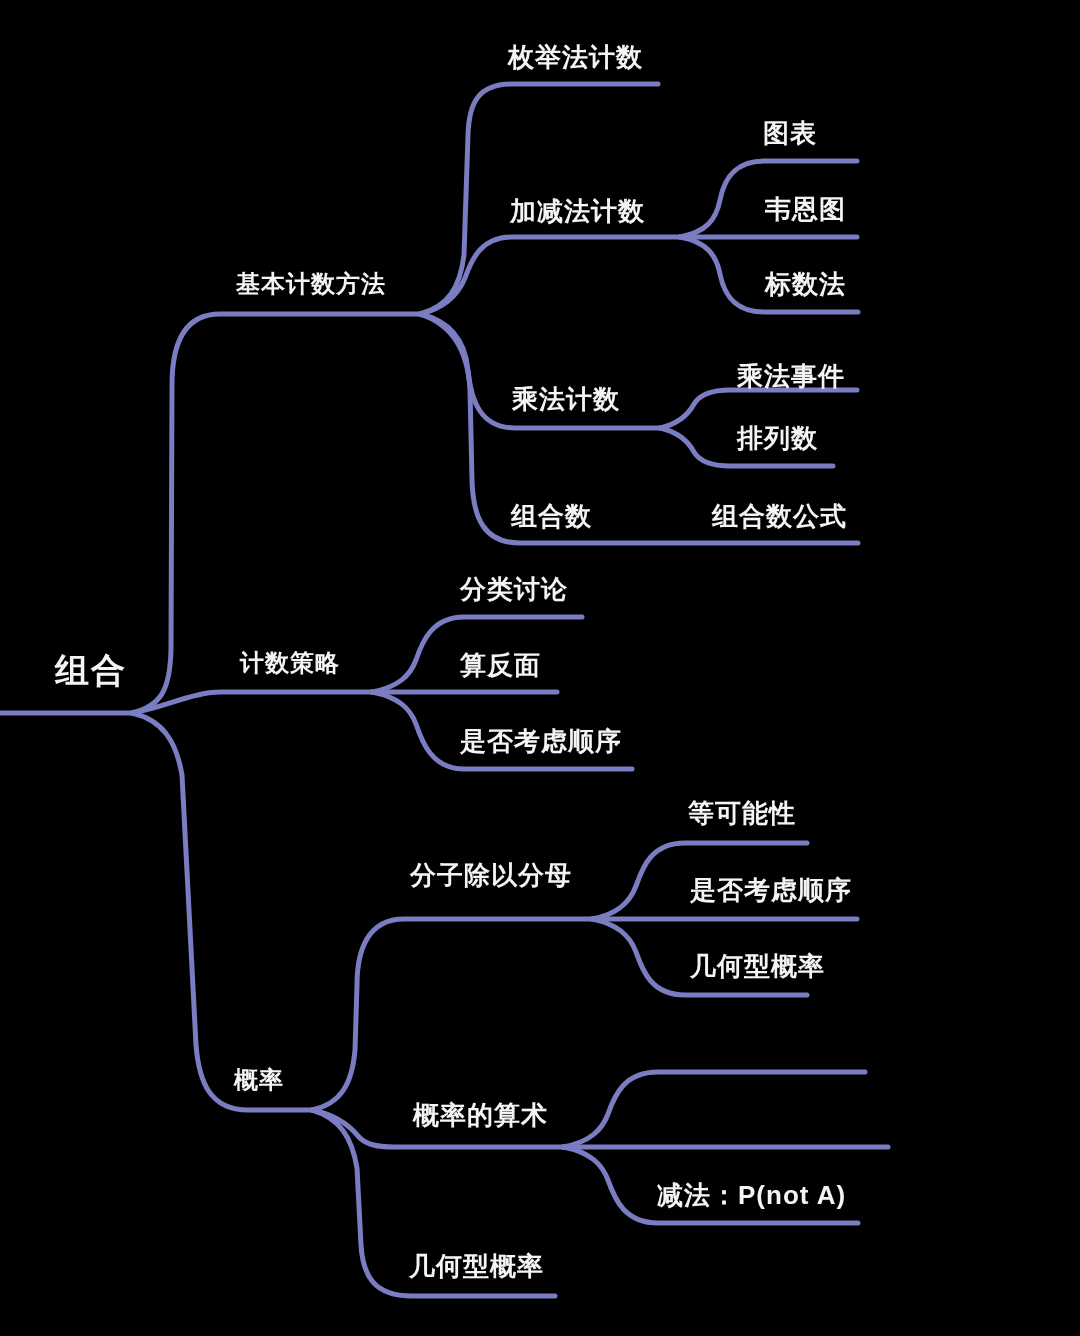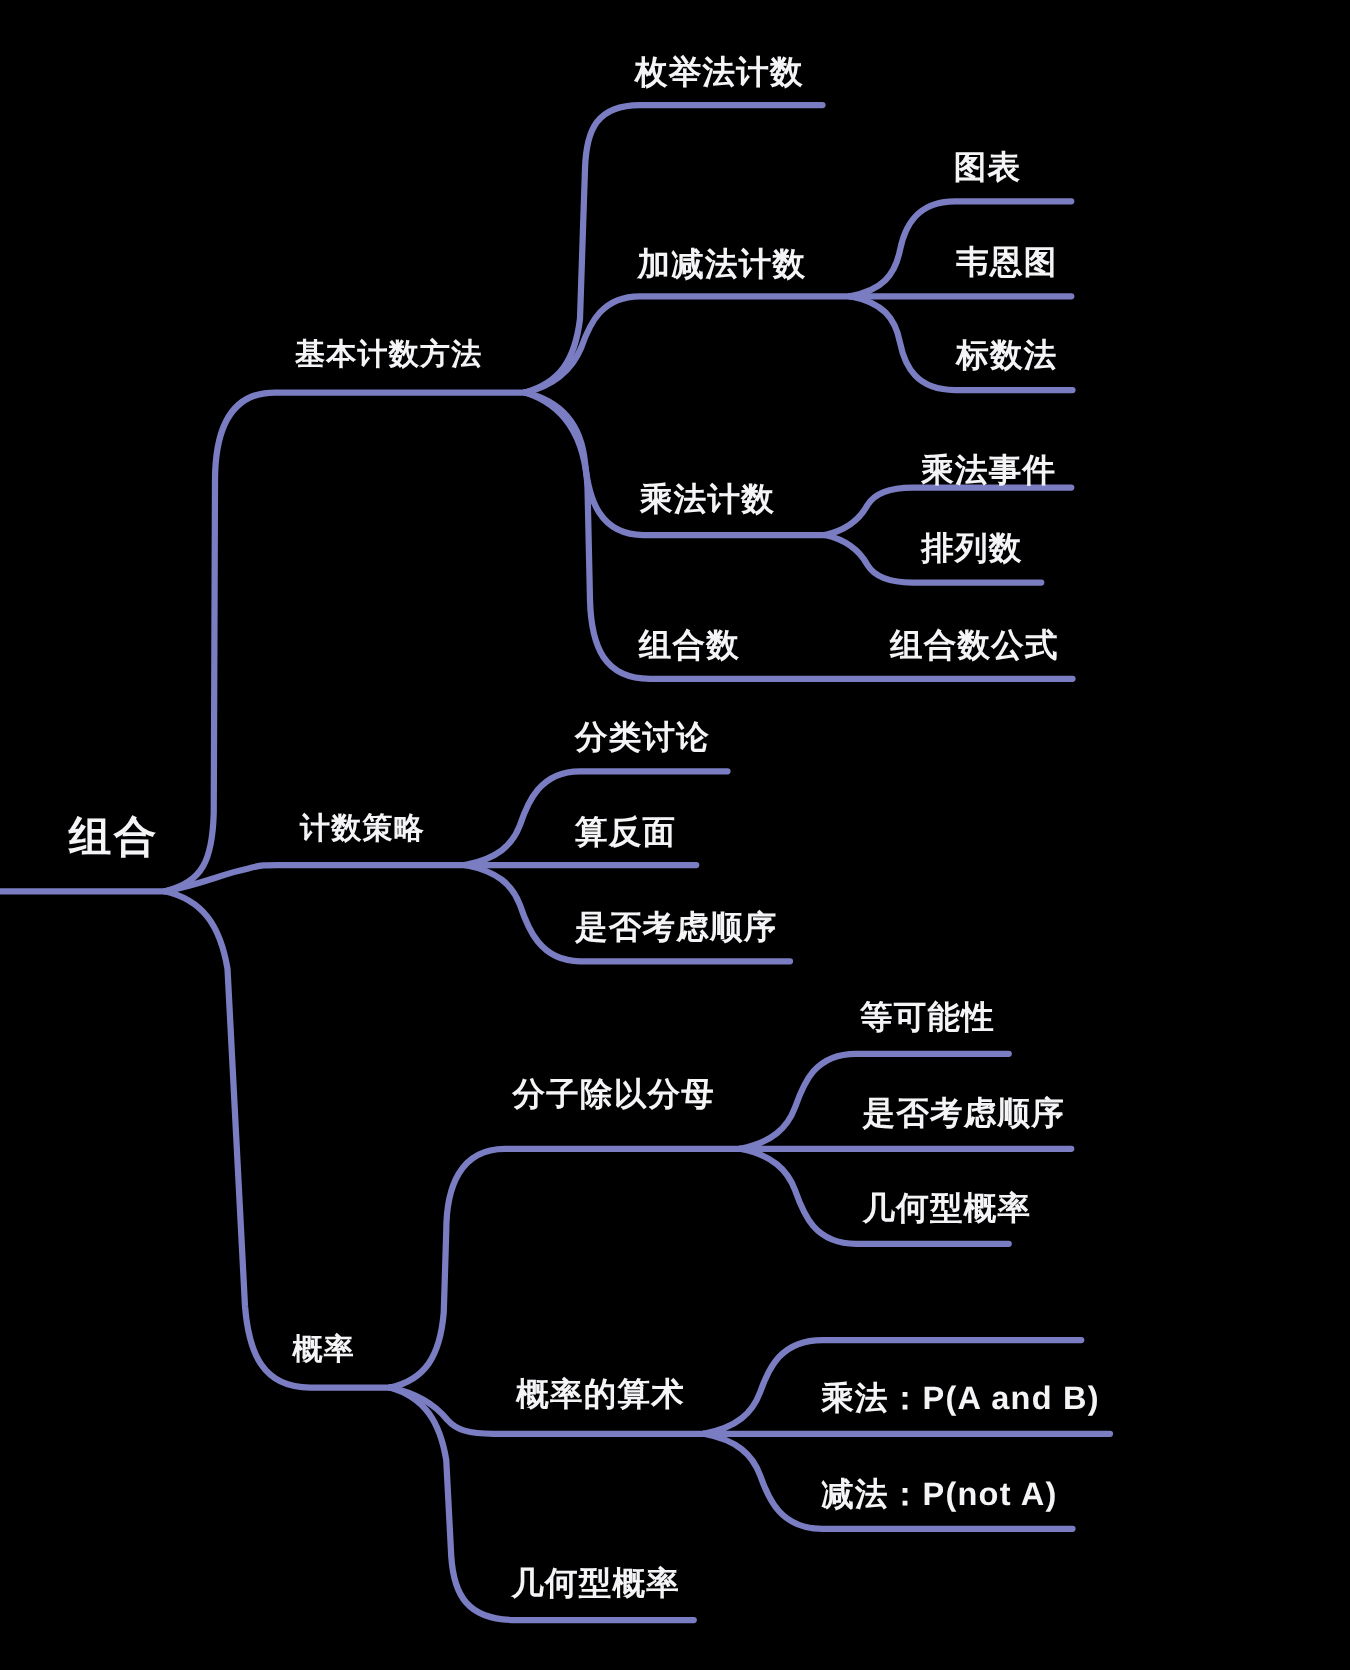--- a/index.html
+++ b/index.html
@@ -91,17 +91,16 @@
 
   <div class="node" style="left:460px;top:575px">分类讨论</div>
   <div class="node" style="left:460px;top:651px">算反面</div>
   <div class="node" style="left:460px;top:727px">是否考虑顺序</div>
 
   <div class="node" style="left:410px;top:861px">分子除以分母</div>
   <div class="node" style="left:688px;top:799px">等可能性</div>
   <div class="node" style="left:690px;top:876px">是否考虑顺序</div>
   <div class="node" style="left:690px;top:952px">几何型概率</div>
   <div class="node" style="left:413px;top:1101px">概率的算术</div>
-  <div class="node" style="left:657px;top:1104px">乘法：P(A and B)</div>
   <div class="node" style="left:657px;top:1181px">减法：P(not A)</div>
   <div class="node" style="left:409px;top:1252px">几何型概率</div>
 
 </div>
 
 </body></html>

